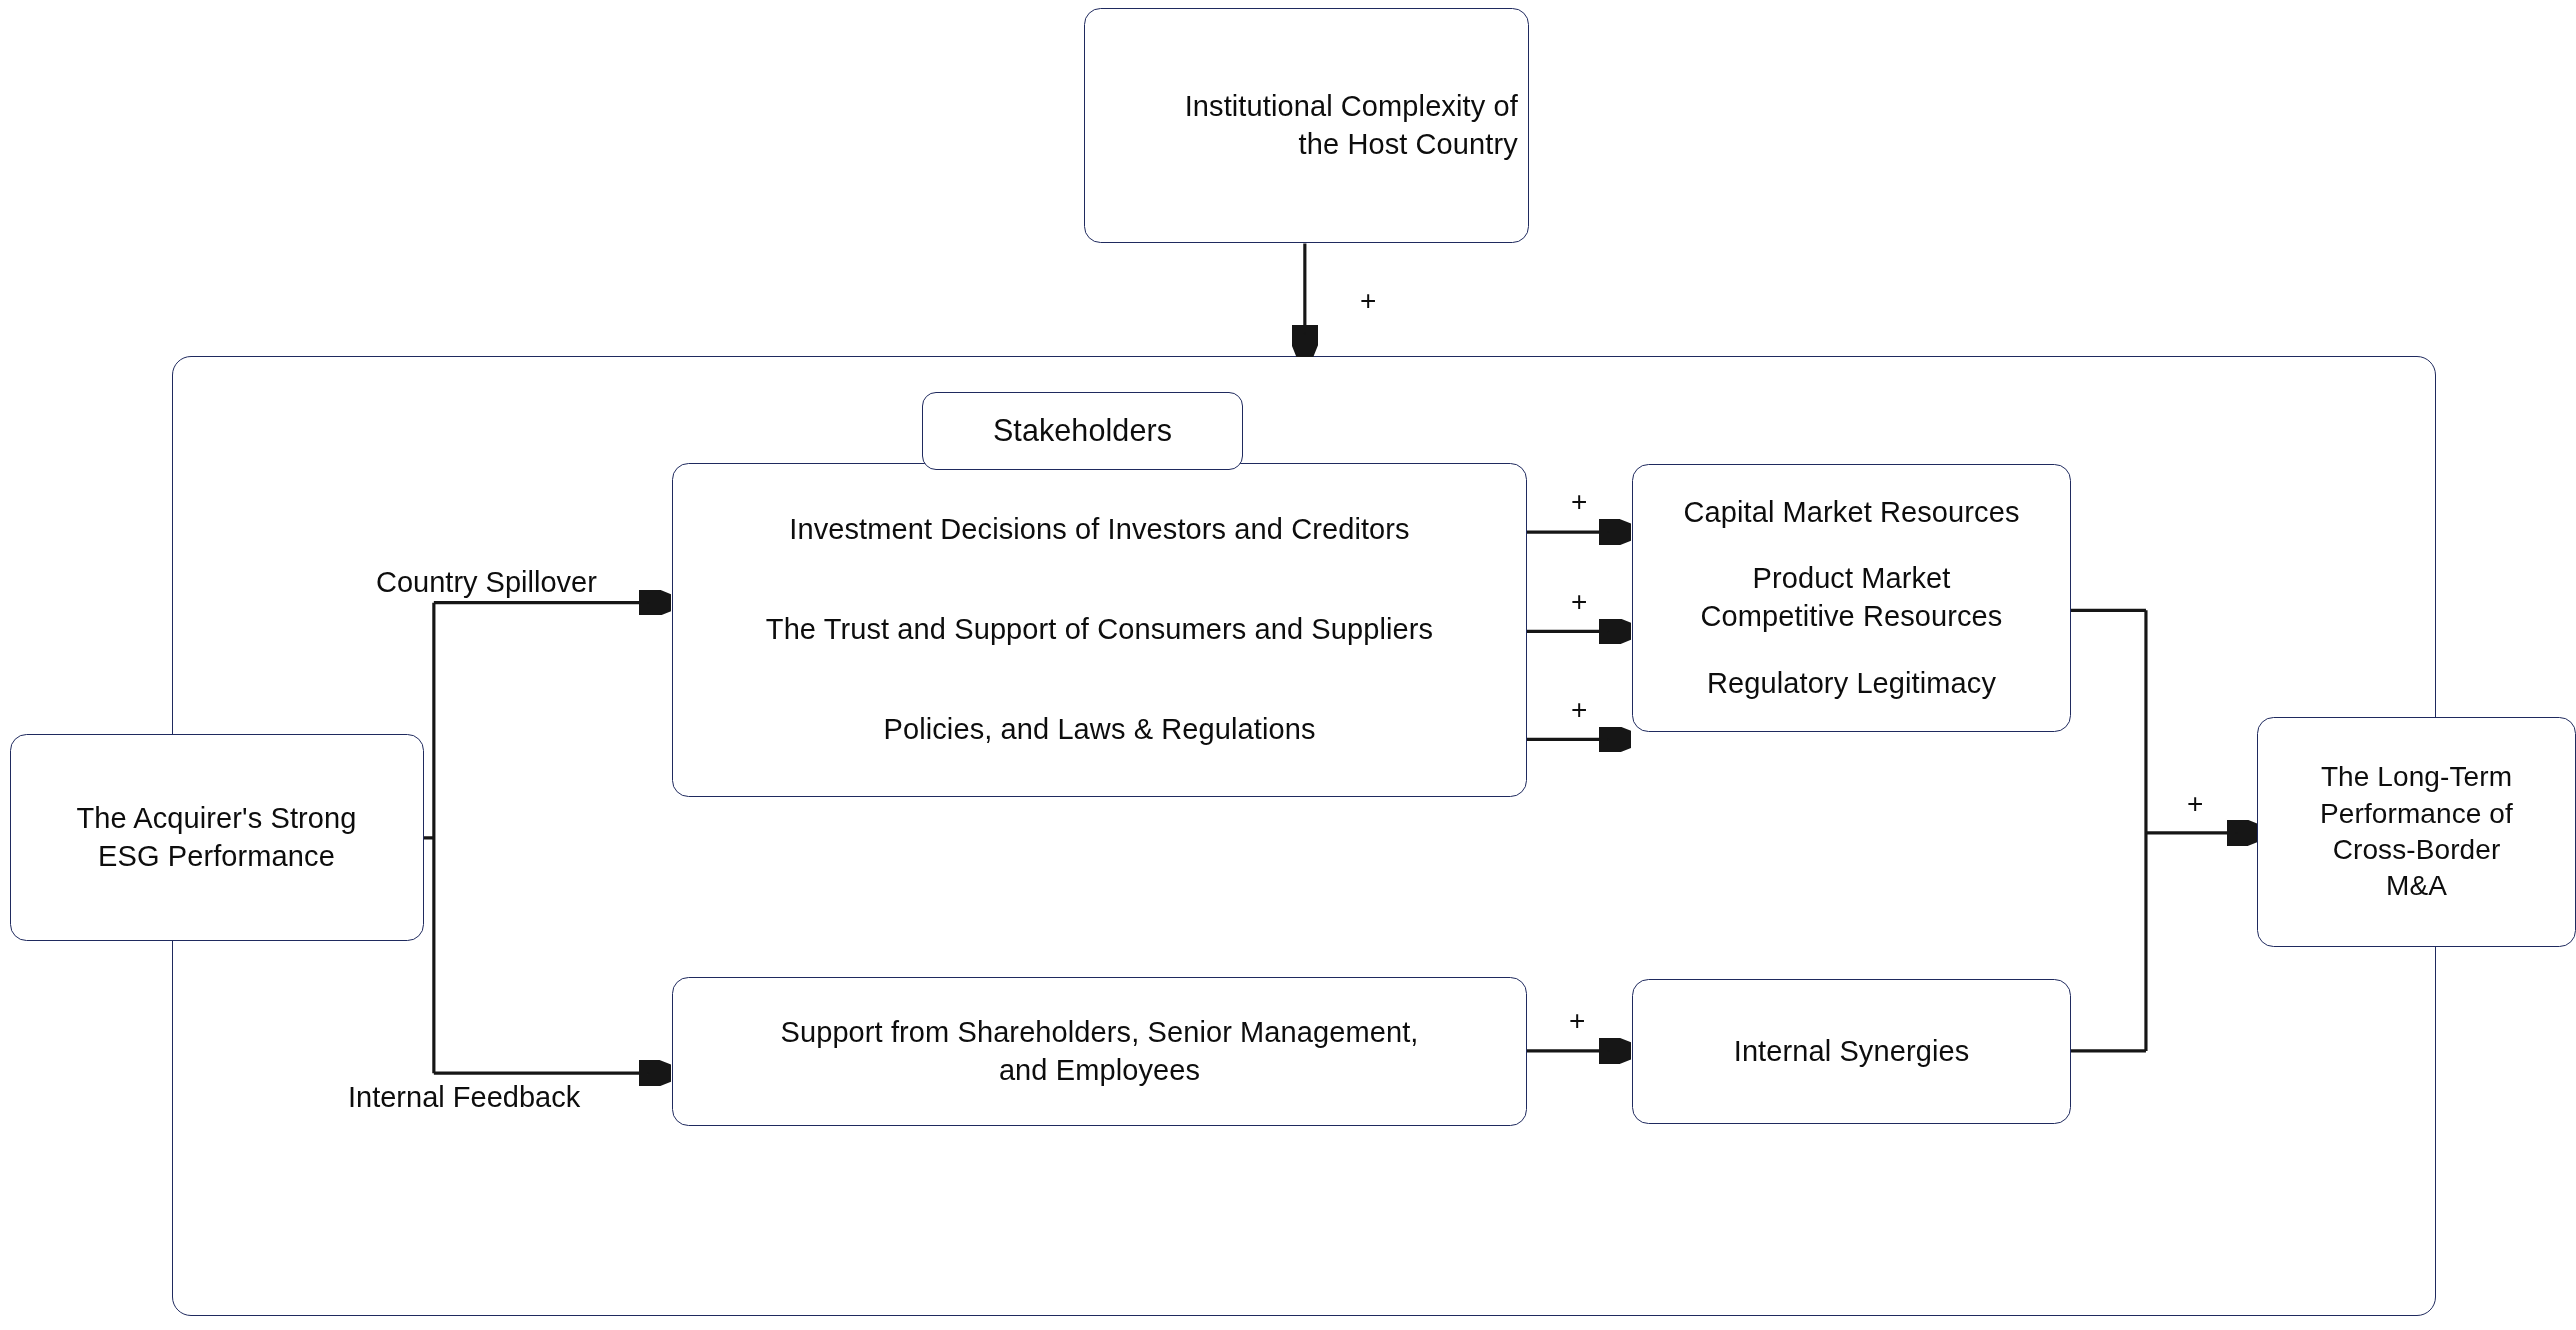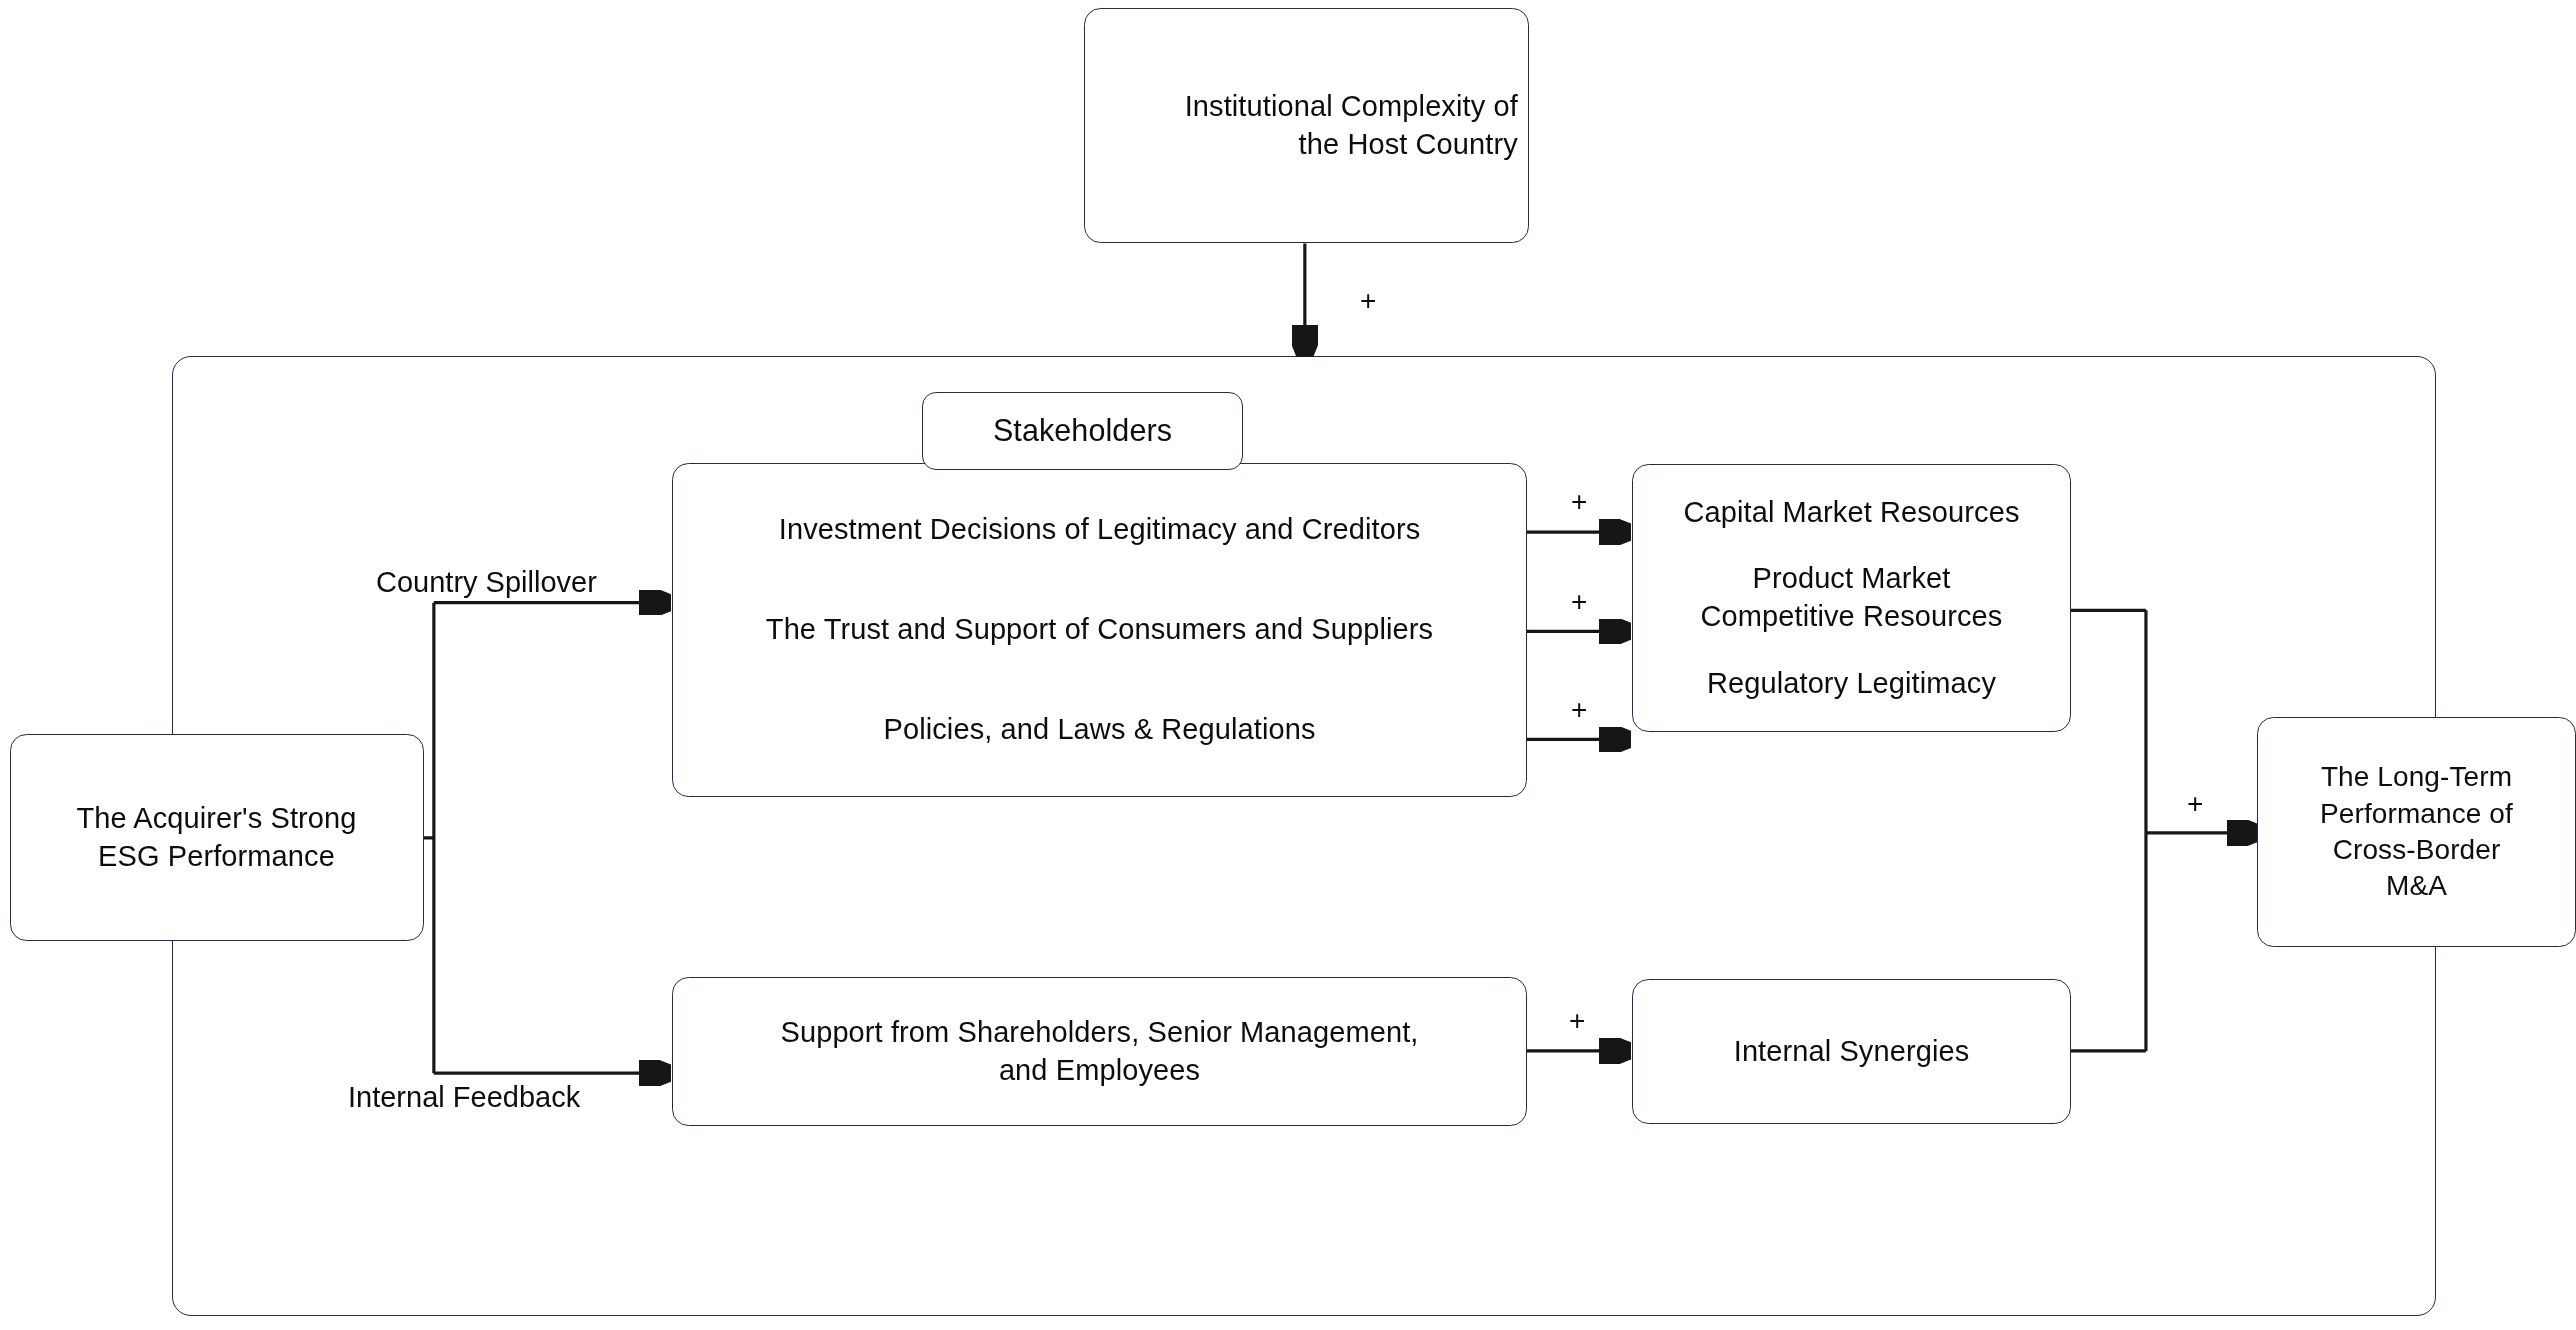--- a/index.html
+++ b/index.html
@@ -99,21 +99,21 @@
     <span class="ln">the Host Country</span>
   </div>
 
   <div class="node layer-nodes" style="left:9.5px; top:734px; width:414px; height:207px;">
     <span class="ln">The Acquirer's Strong</span>
     <span class="ln">ESG Performance</span>
   </div>
 
   <div class="node layer-nodes" style="left:672px; top:463px; width:855px; height:334px; justify-content:space-around; padding:16.5px 15.3px;">
     <div style="display:flex;flex-direction:column;align-items:center;">
-      <span class="ln">Investment Decisions of Legitimacy and Creditors</span>
+      <span class="ln">Investment Decisions of Investors and Creditors</span>
     </div>
     <div style="display:flex;flex-direction:column;align-items:center;">
       <span class="ln">The Trust and Support of Consumers and Suppliers</span>
     </div>
     <div style="display:flex;flex-direction:column;align-items:center;">
       <span class="ln">Policies, and Laws &amp; Regulations</span>
     </div>
   </div>
 
   <div class="node layer-tag" style="left:922px; top:392px; width:321px; height:78px; border-radius:14px; font-size:30.5px;text-align:right;">

